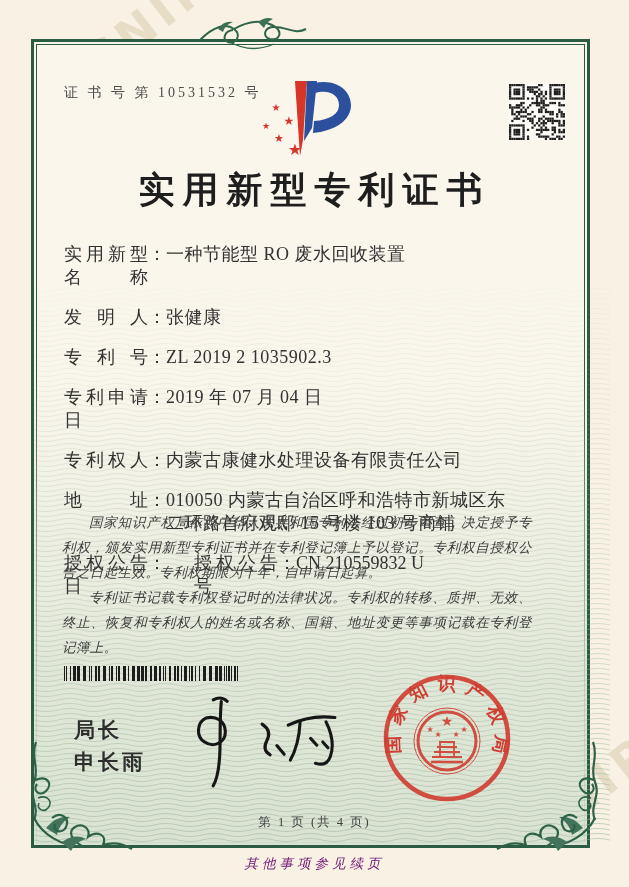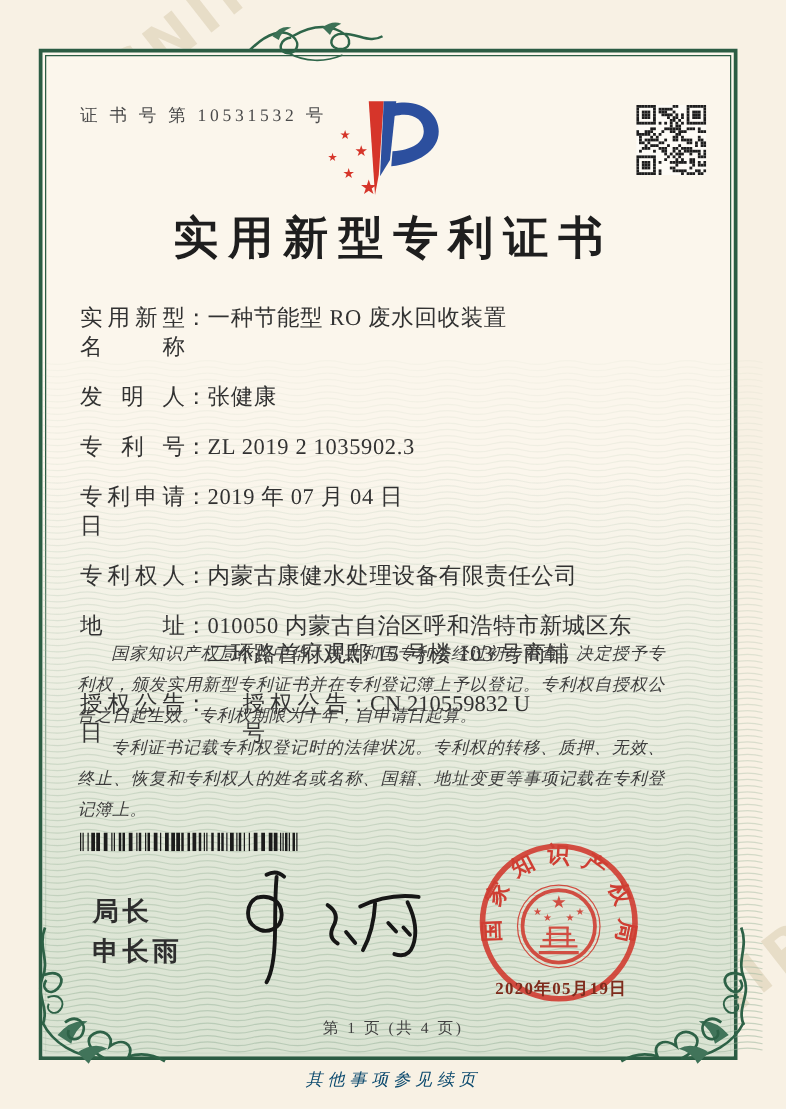--- a/index.html
+++ b/index.html
@@ -38,21 +38,21 @@
   .barcode{position:absolute;left:64px;top:666px;}
   .signer{position:absolute;left:74px;top:714px;font-family:"Liberation Sans","DejaVu Sans",sans-serif;
           font-weight:bold;font-size:21px;color:#2e2e2e;letter-spacing:3px;line-height:32px;}
   .sig{position:absolute;left:185px;top:690px;}
   .seal{position:absolute;left:377px;top:668px;opacity:.95;}
   .seal-date{position:absolute;left:380px;top:782px;width:138px;text-align:center;
              font-size:13.5px;font-weight:bold;letter-spacing:1px;color:#7e2b1c;}
   .page-info{position:absolute;left:0;right:0;top:814px;text-align:center;font-size:12.5px;
              letter-spacing:2px;color:#3f3f3f;}
   .footer-note{position:absolute;left:0;right:0;top:855px;text-align:center;font-size:13.5px;
-               font-style:italic;letter-spacing:4px;color:#0c4a6e;}
+               font-style:italic;letter-spacing:4px;color:#701a75;}
 </style>
 </head>
 <body>
 
 <div class="page">
 
   <span class="wm" style="left:70px;top:-16px;">CNIPA</span>
   <span class="wm faint" style="left:235px;top:118px;">CNIPA</span>
   <span class="wm" style="left:420px;top:248px;">CNIPA</span>
   <span class="wm faint" style="left:78px;top:528px;">CNIPA</span>
@@ -640,19 +640,18 @@
         <text x="79" y="69" font-size="8">★</text>
         <text x="87" y="64" font-size="8">★</text>
       </g>
       <g stroke-width="1.8">
         <path d="M62 74 h16 M60 79 h20 M57 84 h26 M55 89 h30"></path>
         <path d="M63 74 v15 M77 74 v15"></path>
         <path d="M54 94 h32" stroke-width="2.6"></path>
       </g>
     </g>
   </svg>
-  <div class="seal-date">2020年05月19日</div>
 
   <div class="page-info">第 1 页 (共 4 页)</div>
 
   <div class="footer-note">其他事项参见续页</div>
 
 </div>
 
 </body></html>

